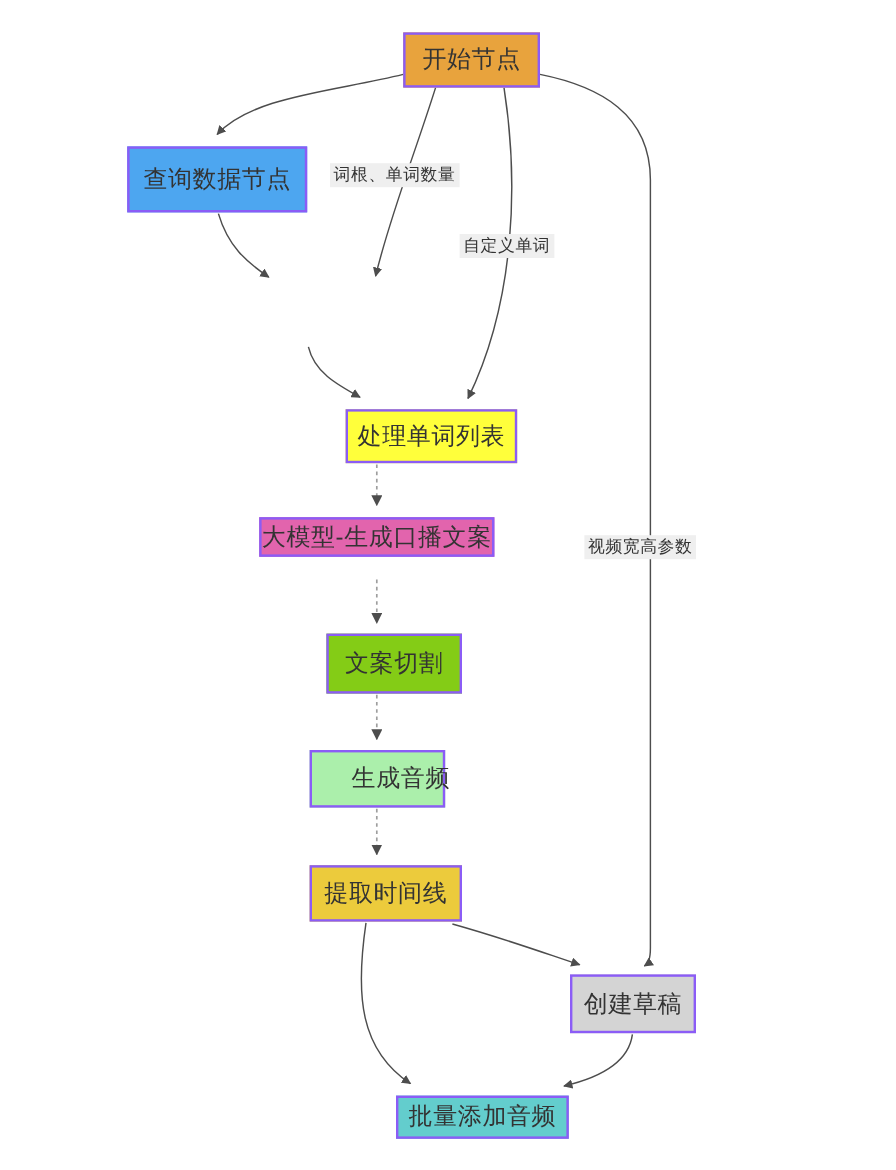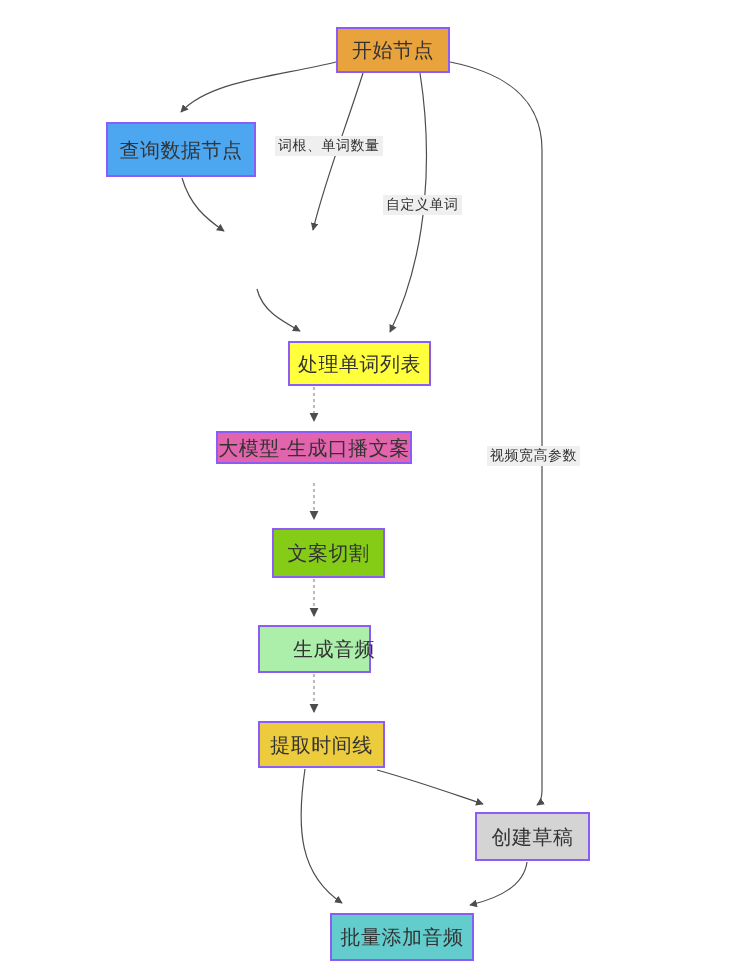--- a/index.html
+++ b/index.html
@@ -112,25 +112,25 @@
   </div>
 
   <div class="node" style="left:258px; top:625px; width:113px; height:48px; background:#abefab;padding-left:39px;">
     <span>生成音频</span>
   </div>
 
   <div class="node" style="left:258px; top:721px; width:127px; height:47px; background:#eccb3c;">
     <span>提取时间线</span>
   </div>
 
-  <div class="node" style="left:475px; top:812px; width:115px; height:49px; background:#d4d4d4;">
+  <div class="node" style="left:475px; top:812px; width:105px; height:49px; background:#d4d4d4;">
     <span>创建草稿</span>
   </div>
 
-  <div class="node" style="left:330px; top:913px; width:144px; height:48px; background:#63cdcd;">
+  <div class="node" style="left:330px; top:913px; width:144px; height:36px; background:#63cdcd;">
     <span>批量添加音频</span>
   </div>
 
   <div class="edge-label" style="left:275px; top:136px;">词根、单词数量</div>
 
   <div class="edge-label" style="left:383px; top:195px;">自定义单词</div>
 
   <div class="edge-label" style="left:487px; top:446px;">视频宽高参数</div>
 
 </div>

